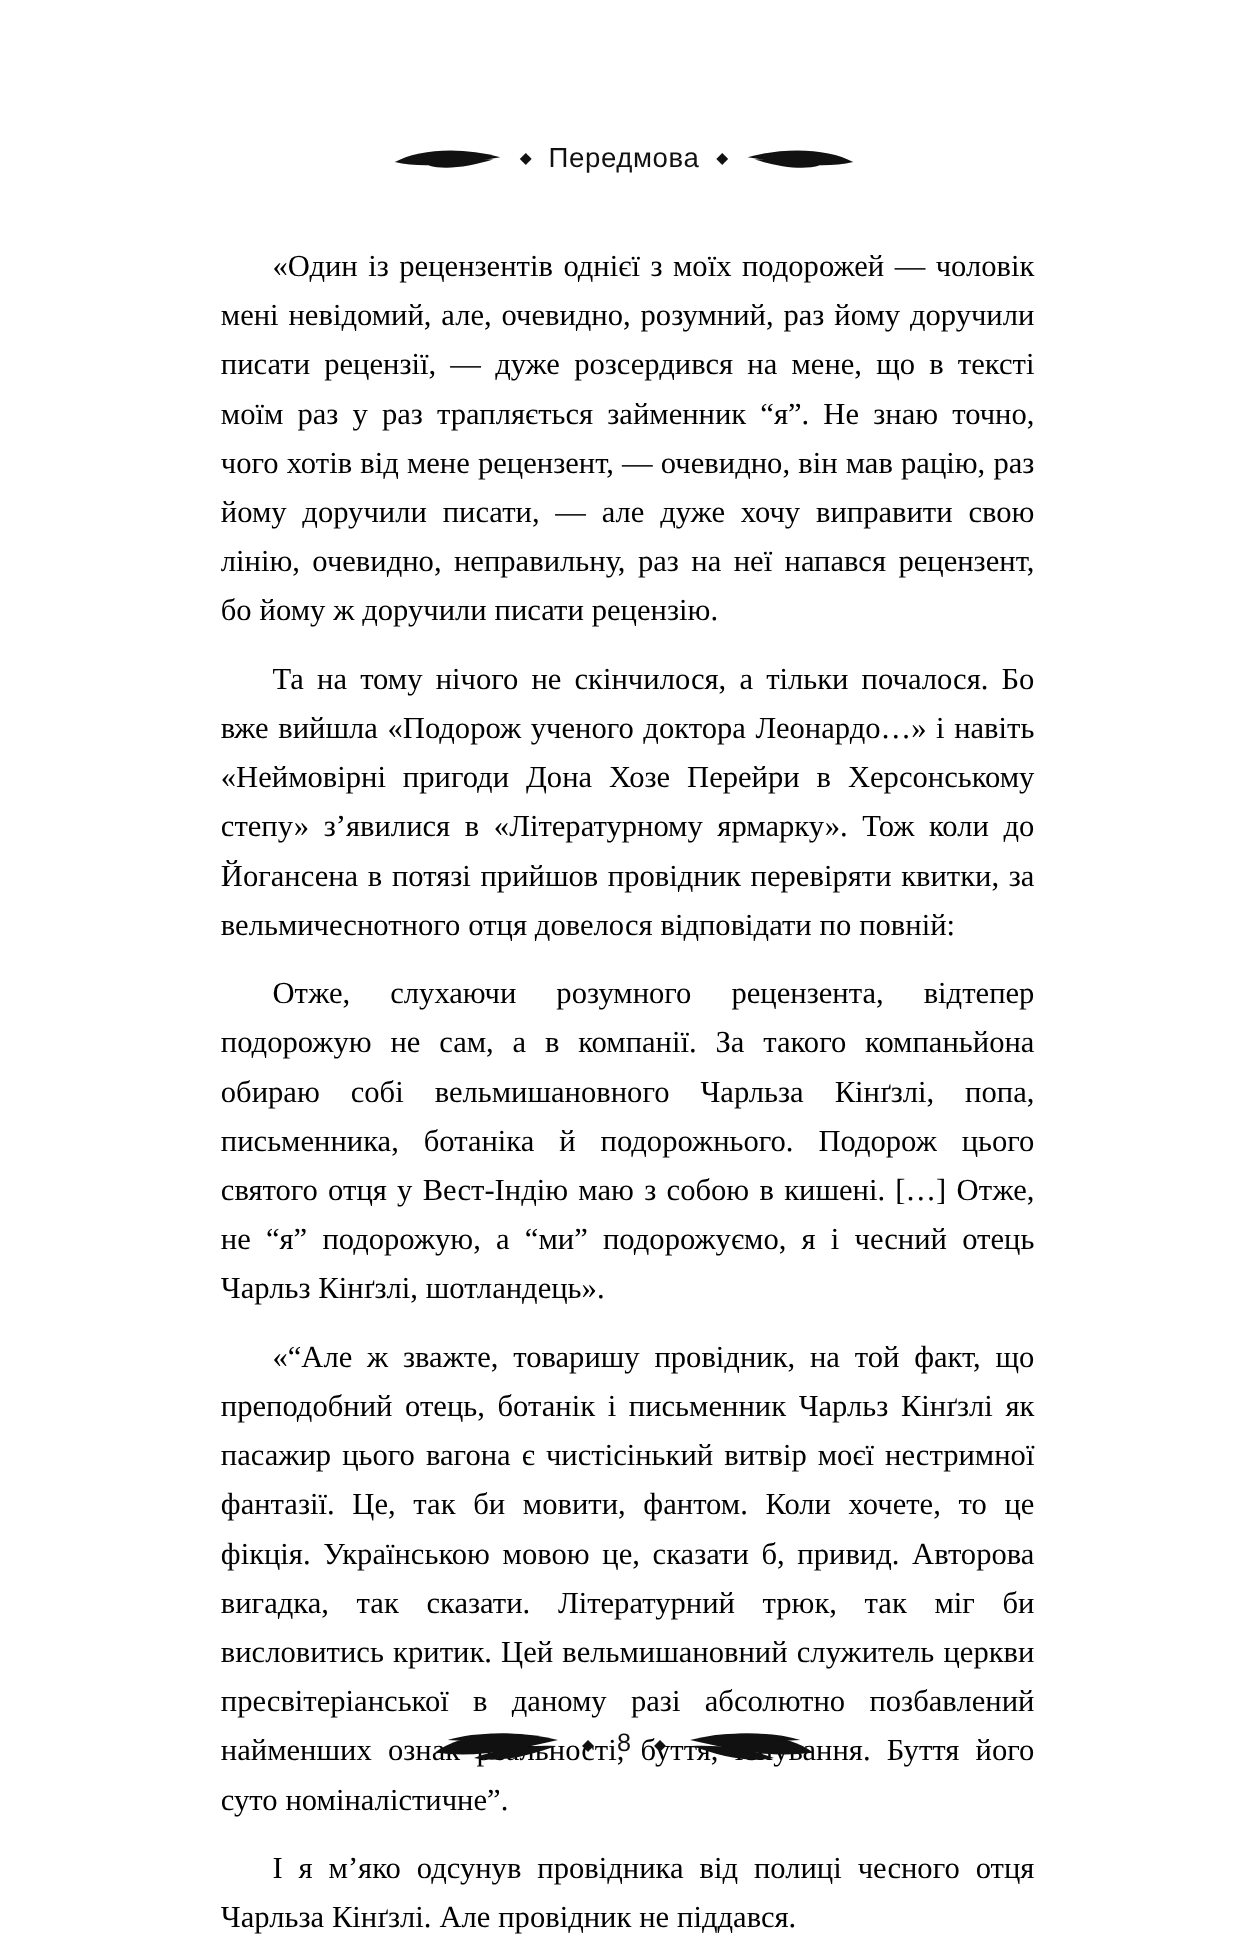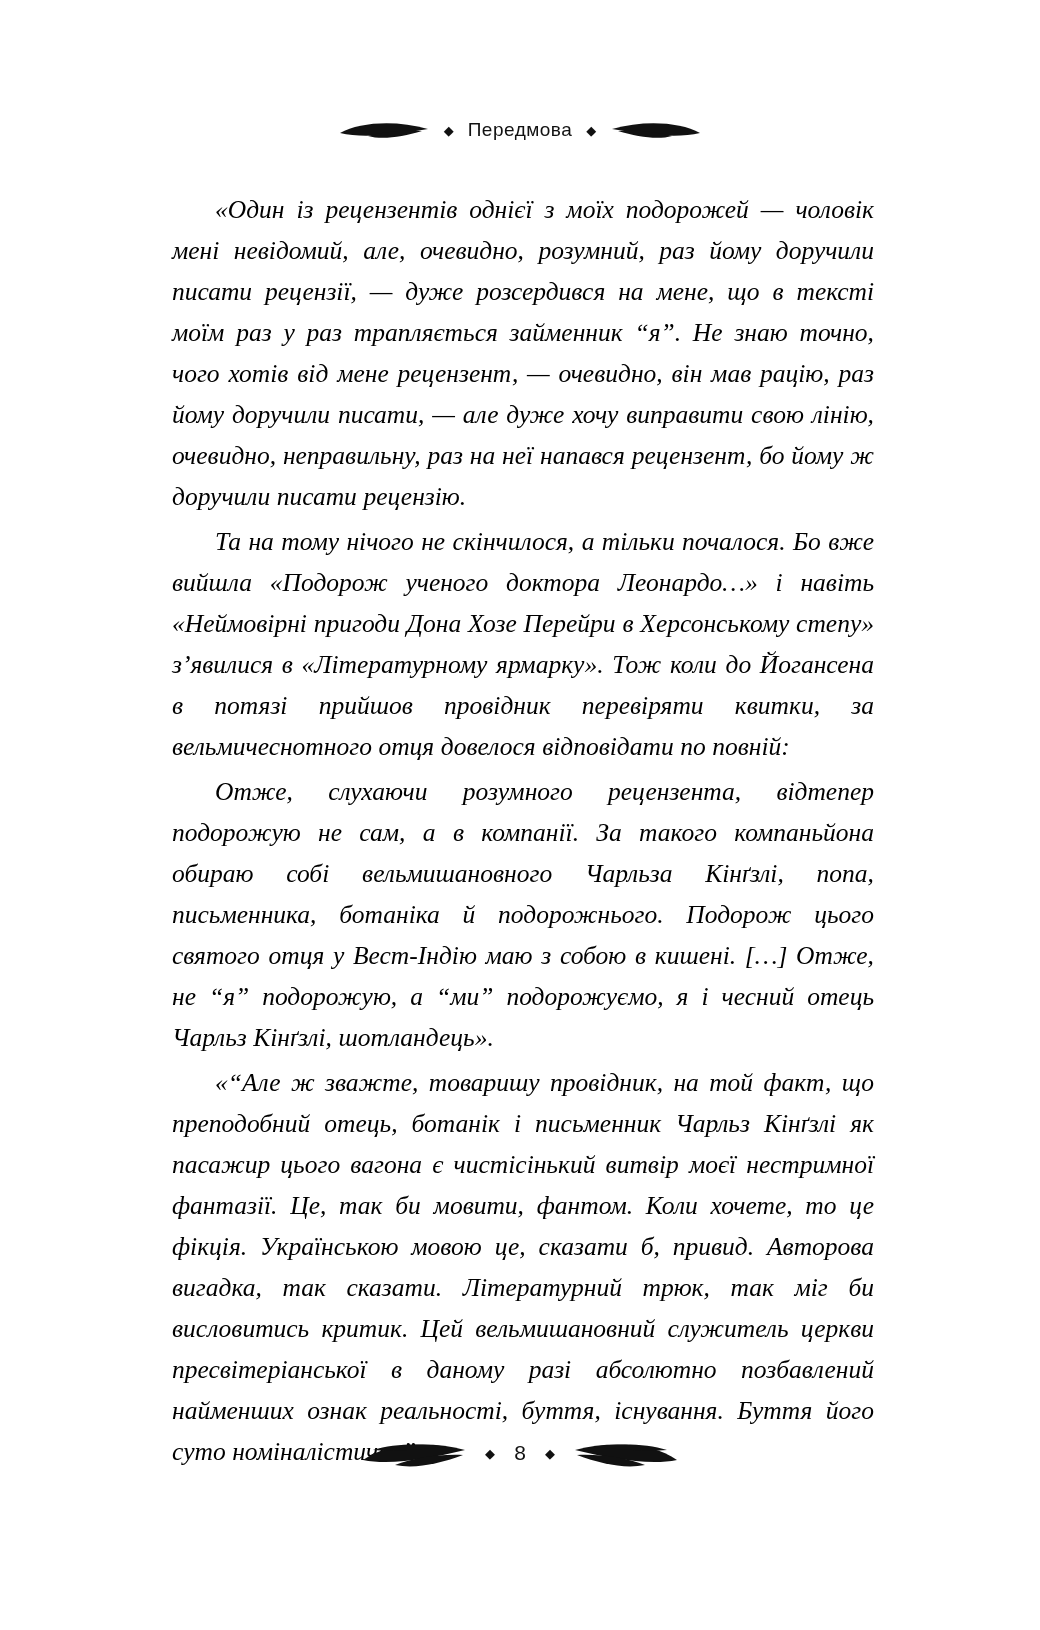--- a/index.html
+++ b/index.html
@@ -25,49 +25,48 @@
     top: 118px;
     left: 0;
     width: 100%;
     display: flex;
     align-items: center;
     justify-content: center;
     gap: 14px;
   }
   .running-head-text {
     font-family: "Liberation Sans", sans-serif;
-    font-size: 19px;
+    font-size: 23px;
     letter-spacing: 0.5px;
     color: #111111;
     white-space: nowrap;
   }
   .diamond {
     font-size: 13px;
     line-height: 1;
     color: #111111;
   }
   .leaf-svg { display: block; }
 
   
   .body-text {
     position: absolute;
     top: 185px;
     left: 168px;
     width: 710px;
   }
   .body-text p {
-    margin: 4px;
+    margin: 16px;
     font-size: 25.5px;
     line-height: 41px;
     text-align: justify;
     text-indent: 43px;
     -webkit-hyphens: manual;
     hyphens: manual;
     word-spacing: 0.2px;
-    font-style: italic;
   }
 
   
   .footer {
     position: absolute;
     bottom: 160px;
     left: 0;
     width: 100%;
     display: flex;
     align-items: center;
@@ -103,20 +102,21 @@
         <path d="M62 18 C48 14, 30 12, 8 13 C28 19, 48 22, 62 18 Z" fill="#111111"></path>
       </svg>
     </span>
   </div>
 
   <div class="body-text">
     <p>«Один із рецензентів однієї з моїх подорожей — чоловік мені невідомий, але, очевидно, розумний, раз йому доручили писати рецензії, — дуже розсердився на мене, що в тексті моїм раз у раз трапляється займенник “я”. Не знаю точно, чого хотів від мене рецензент, — очевидно, він мав рацію, раз йому доручили писати, — але дуже хочу виправити свою лінію, очевидно, неправильну, раз на неї напався рецензент, бо йому ж доручили писати рецензію.</p>
     <p>Та на тому нічого не скінчилося, а тільки почалося. Бо вже вийшла «Подорож ученого доктора Леонардо…» і навіть «Неймовірні пригоди Дона Хозе Перейри в Херсонському степу» з’явилися в «Літературному ярмарку». Тож коли до Йогансена в потязі прийшов провідник перевіряти квитки, за вельмичеснотного отця довелося відповідати по повній:</p>
     <p>Отже, слухаючи розумного рецензента, відтепер подорожую не сам, а в компанії. За такого компаньйона обираю собі вельмишановного Чарльза Кінґзлі, попа, письменника, ботаніка й подорожнього. Подорож цього святого отця у Вест-Індію маю з собою в кишені. […] Отже, не “я” подорожую, а “ми” подорожуємо, я і чесний отець Чарльз Кінґзлі, шотландець».</p>
     <p>«“Але ж зважте, товаришу провідник, на той факт, що преподобний отець, ботанік і письменник Чарльз Кінґзлі як пасажир цього вагона є чистісінький витвір моєї нестримної фантазії. Це, так би мовити, фантом. Коли хочете, то це фікція. Українською мовою це, сказати б, привид. Авторова вигадка, так сказати. Літературний трюк, так міг би висловитись критик. Цей вельмишановний служитель церкви пресвітеріанської в даному разі абсолютно позбавлений найменших ознак реальності, буття, існування. Буття його суто номіналістичне”.</p>
+    <p>І я м’яко одсунув провідника від полиці чесного отця Чарльза Кінґзлі. Але провідник не піддався.</p>
   </div>
 
   <div class="footer">
     <span>
       <svg class="leaf-svg" width="110" height="34" viewBox="0 0 110 34" xmlns="http://www.w3.org/2000/svg">
         <path d="M4 24 C26 8, 68 4, 106 14 C72 22, 32 30, 4 24 Z" fill="#111111"></path>
         <path d="M36 29 C54 22, 78 18, 104 19 C80 28, 56 33, 36 29 Z" fill="#111111"></path>
         <path d="M14 14 C34 8, 62 7, 88 11 C62 13, 36 16, 14 14 Z" fill="#111111"></path>
       </svg>
     </span>

